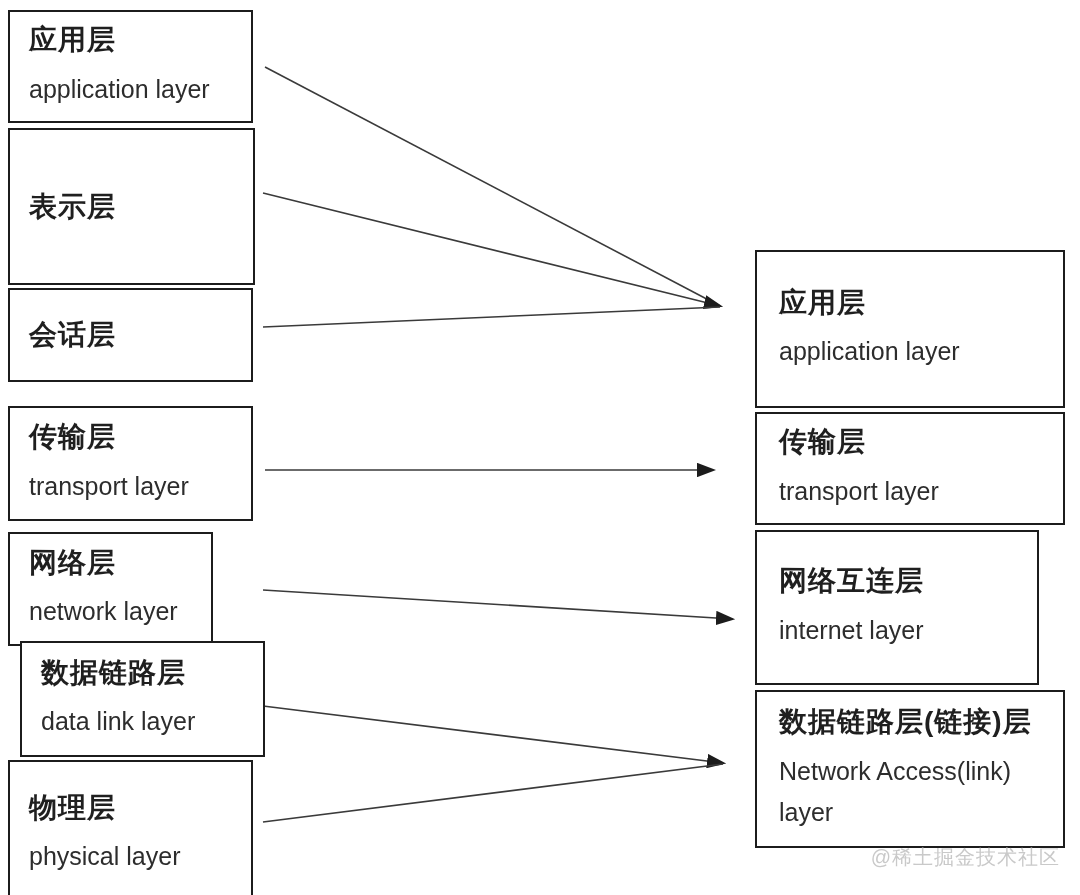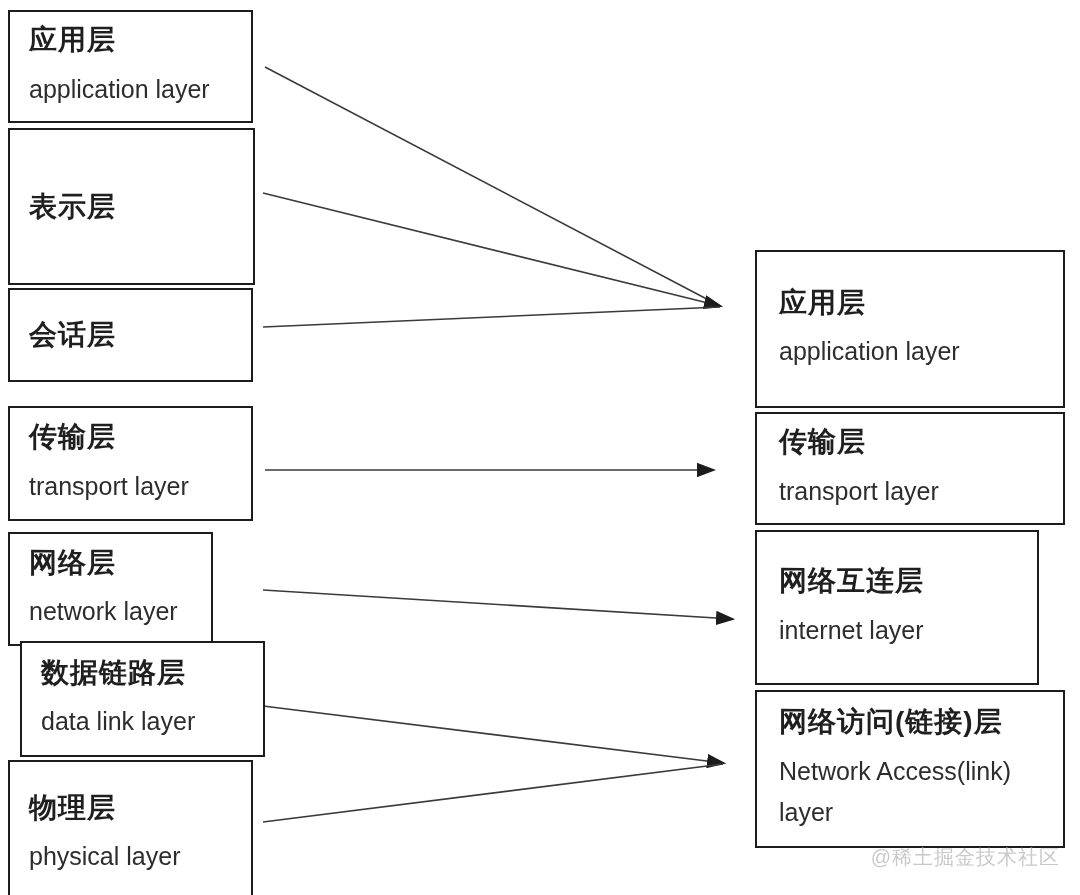--- a/index.html
+++ b/index.html
@@ -122,19 +122,19 @@
     </div>
     <div class="layer-box" style="left:755px; top:412px; width:310px; height:113px;">
       <div class="zh">传输层</div>
       <div class="en">transport layer</div>
     </div>
     <div class="layer-box" style="left:755px; top:530px; width:284px; height:155px;">
       <div class="zh">网络互连层</div>
       <div class="en">internet layer</div>
     </div>
     <div class="layer-box" style="left:755px; top:690px; width:310px; height:158px;">
-      <div class="zh">网络访问(链接)层</div>
+      <div class="zh">数据链路层(链接)层</div>
       <div class="en">Network Access(link) layer</div>
     </div>
   </div>
 
   <div class="watermark">@稀土掘金技术社区</div>
 </div>
 
 </body></html>

